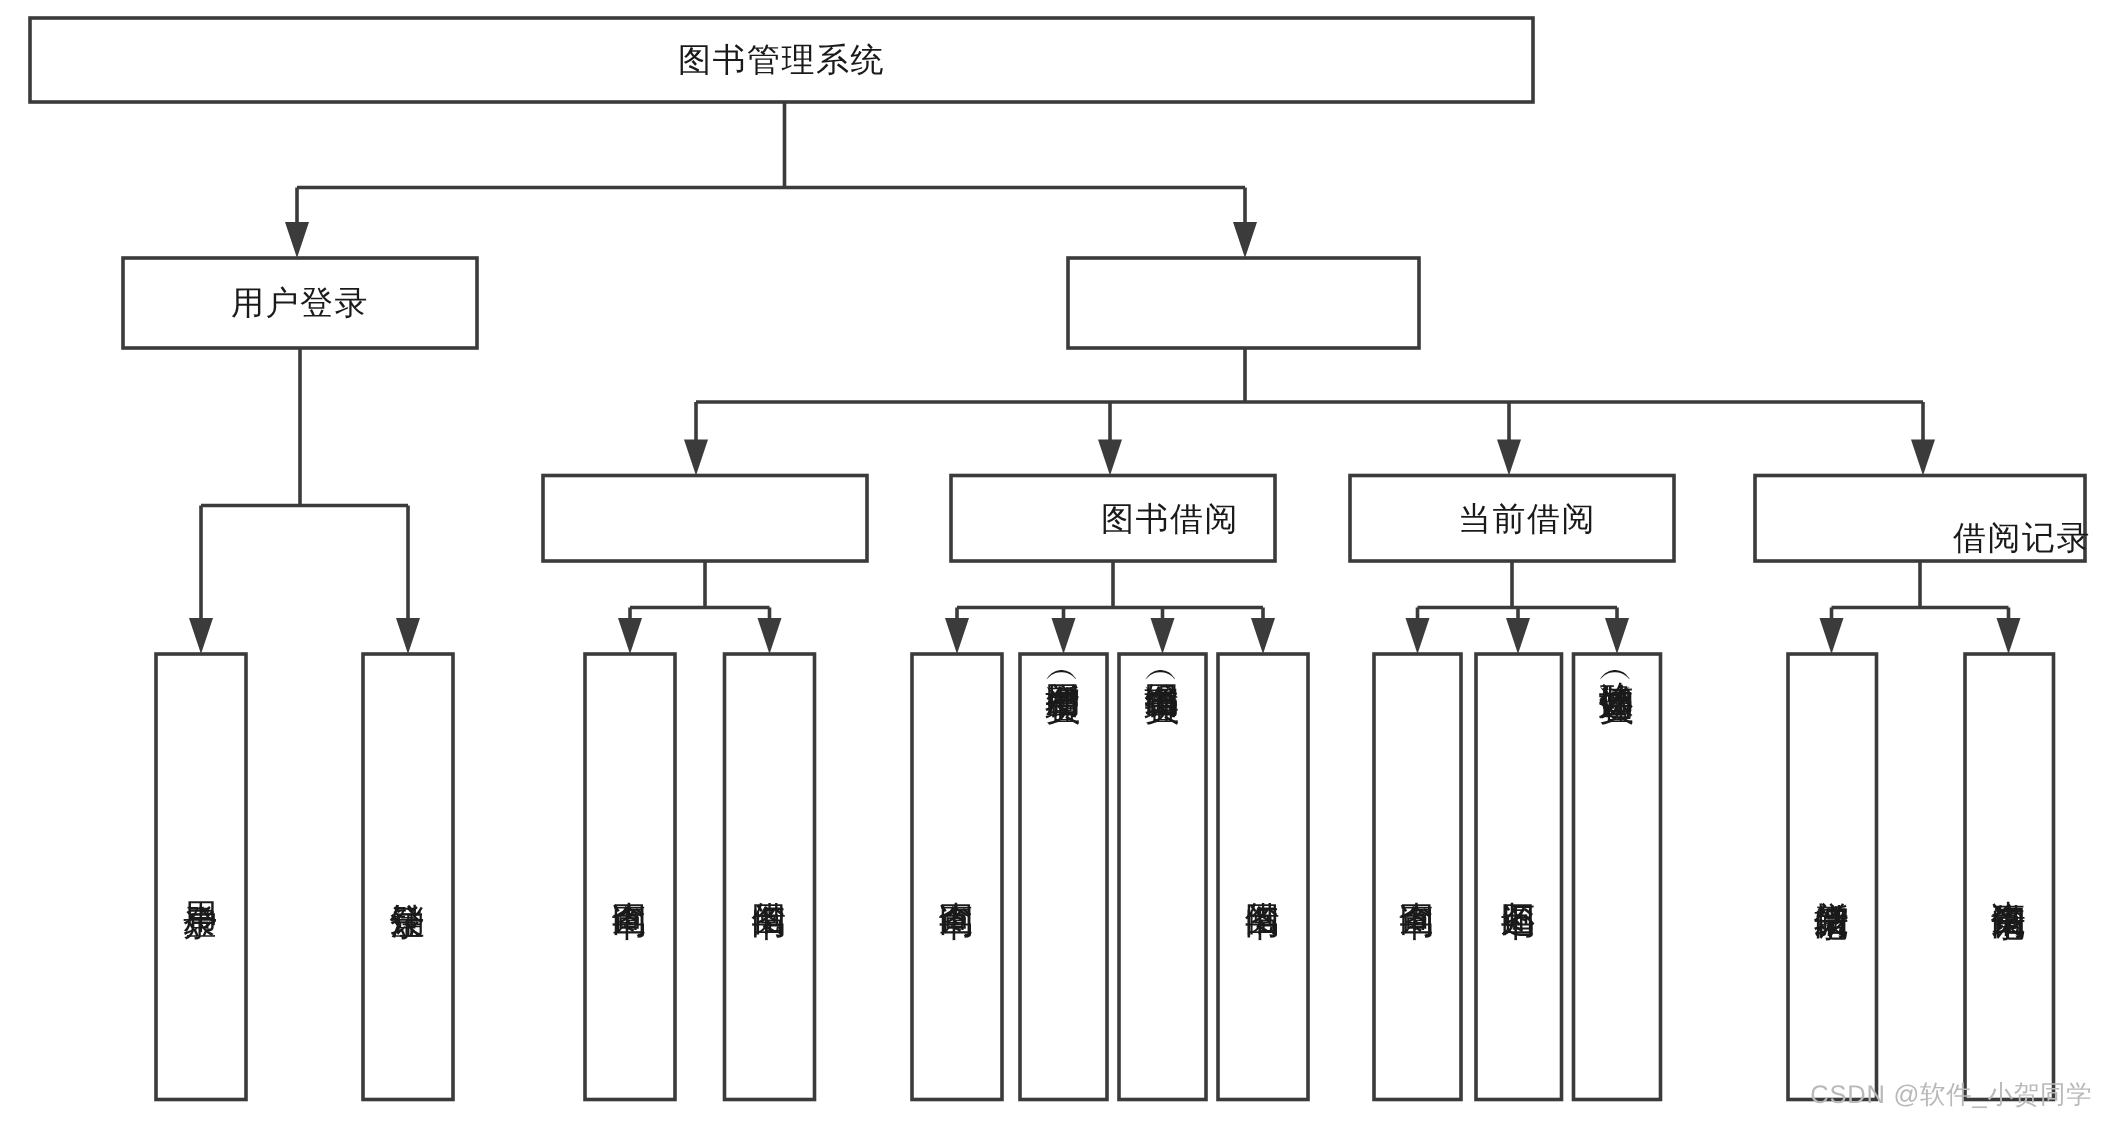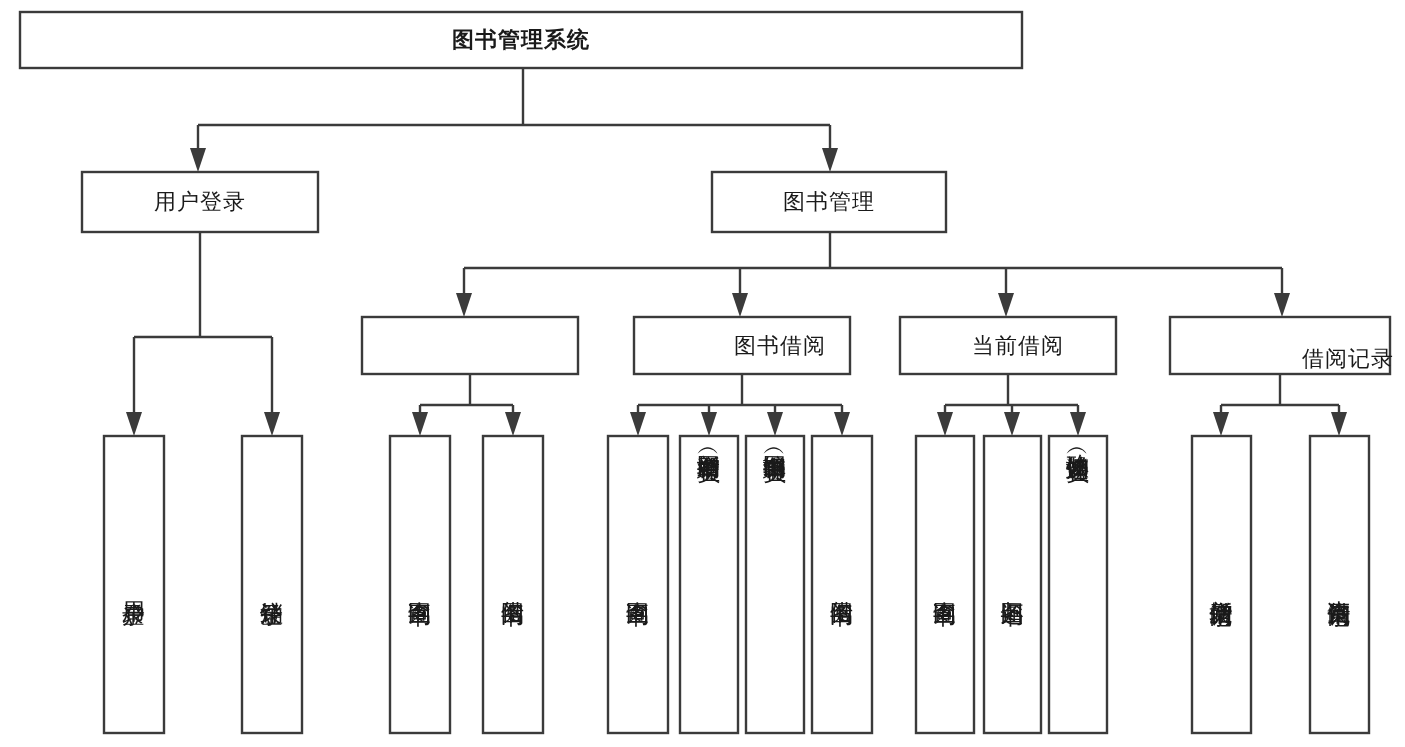--- a/index.html
+++ b/index.html
@@ -179,31 +179,28 @@
 
     <rect class="node-box" x="916" y="436" width="58" height="297"></rect>
     <rect class="node-box" x="984" y="436" width="57" height="297"></rect>
     <rect class="node-box" x="1049" y="436" width="58" height="297"></rect>
 
     <rect class="node-box" x="1192" y="436" width="59" height="297"></rect>
     <rect class="node-box" x="1310" y="436" width="59" height="297"></rect>
 
   </svg>
 
-  <div class="hlabel-wrap" style="left:20px; top:12px; width:1002px; height:56px;font-weight:bold;">
+  <div class="hlabel-wrap" style="left:20px; top:12px; width:1002px; height:56px;">
     <span class="hlabel-text">图书管理系统</span>
   </div>
 
   <div class="hlabel-wrap" style="left:82px; top:172px; width:236px; height:60px;">
     <span class="hlabel-text">用户登录</span>
   </div>
 
-  <div class="hlabel-wrap" style="left:712px; top:172px; width:234px; height:60px;">
-    <span class="hlabel-text">图书管理</span>
-  </div>
 
 
   <div class="hlabel-wrap" style="left:634px; top:317px; width:216px; height:57px;margin-left:38px;">
     <span class="hlabel-text">图书借阅</span>
   </div>
 
   <div class="hlabel-wrap" style="left:900px; top:317px; width:236px; height:57px;">
     <span class="hlabel-text">当前借阅</span>
   </div>
 
@@ -248,14 +245,15 @@
     <span class="vlabel-text">确认归还（管理员）</span>
   </div>
 
   <div class="vlabel-wrap" style="left:1192px; top:436px; width:59px; height:297px;">
     <span class="vlabel-text">新增借阅记录</span>
   </div>
   <div class="vlabel-wrap" style="left:1310px; top:436px; width:59px; height:297px;">
     <span class="vlabel-text">查询借阅记录</span>
   </div>
 
+  <div class="watermark">CSDN @软件_小贺同学</div>
 
 </div>
 
 </body></html>

